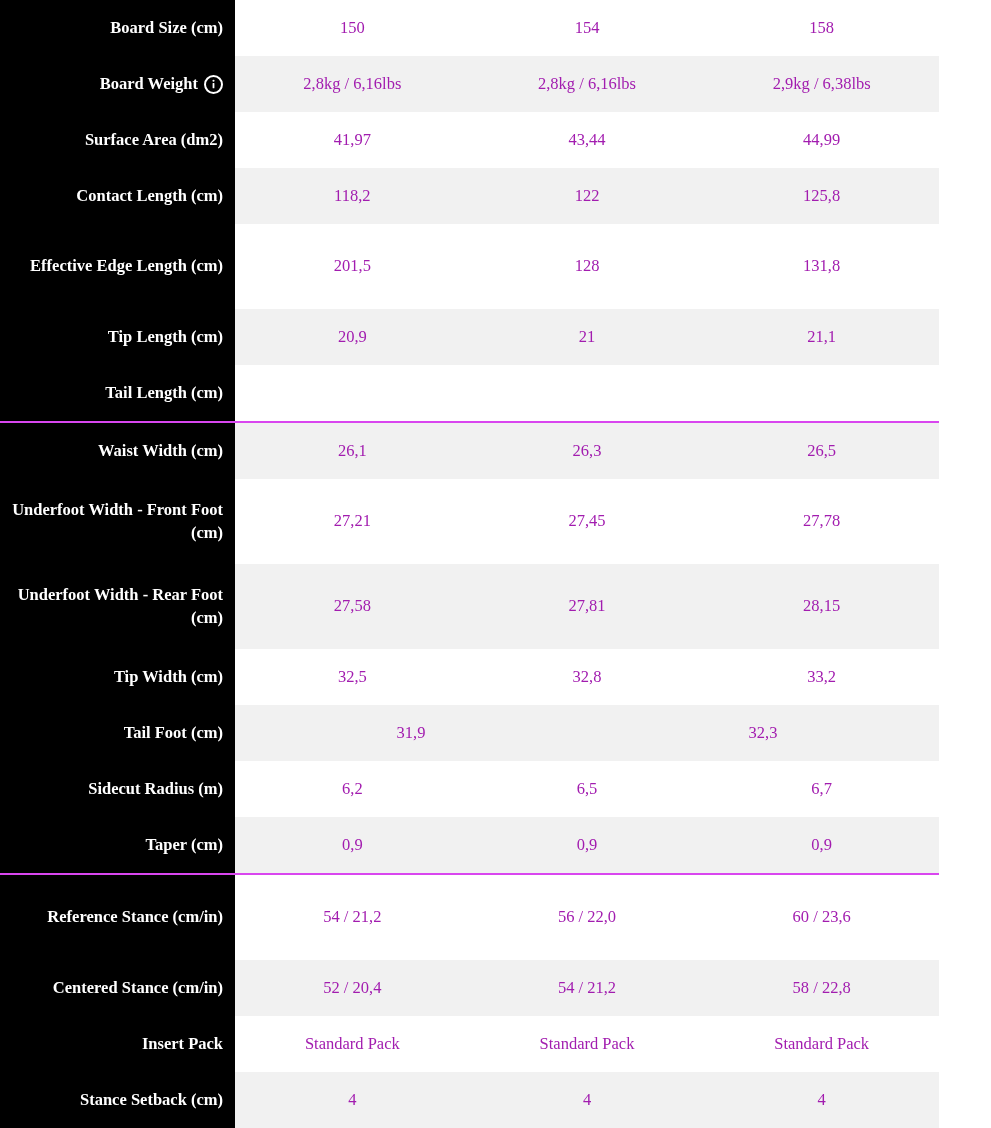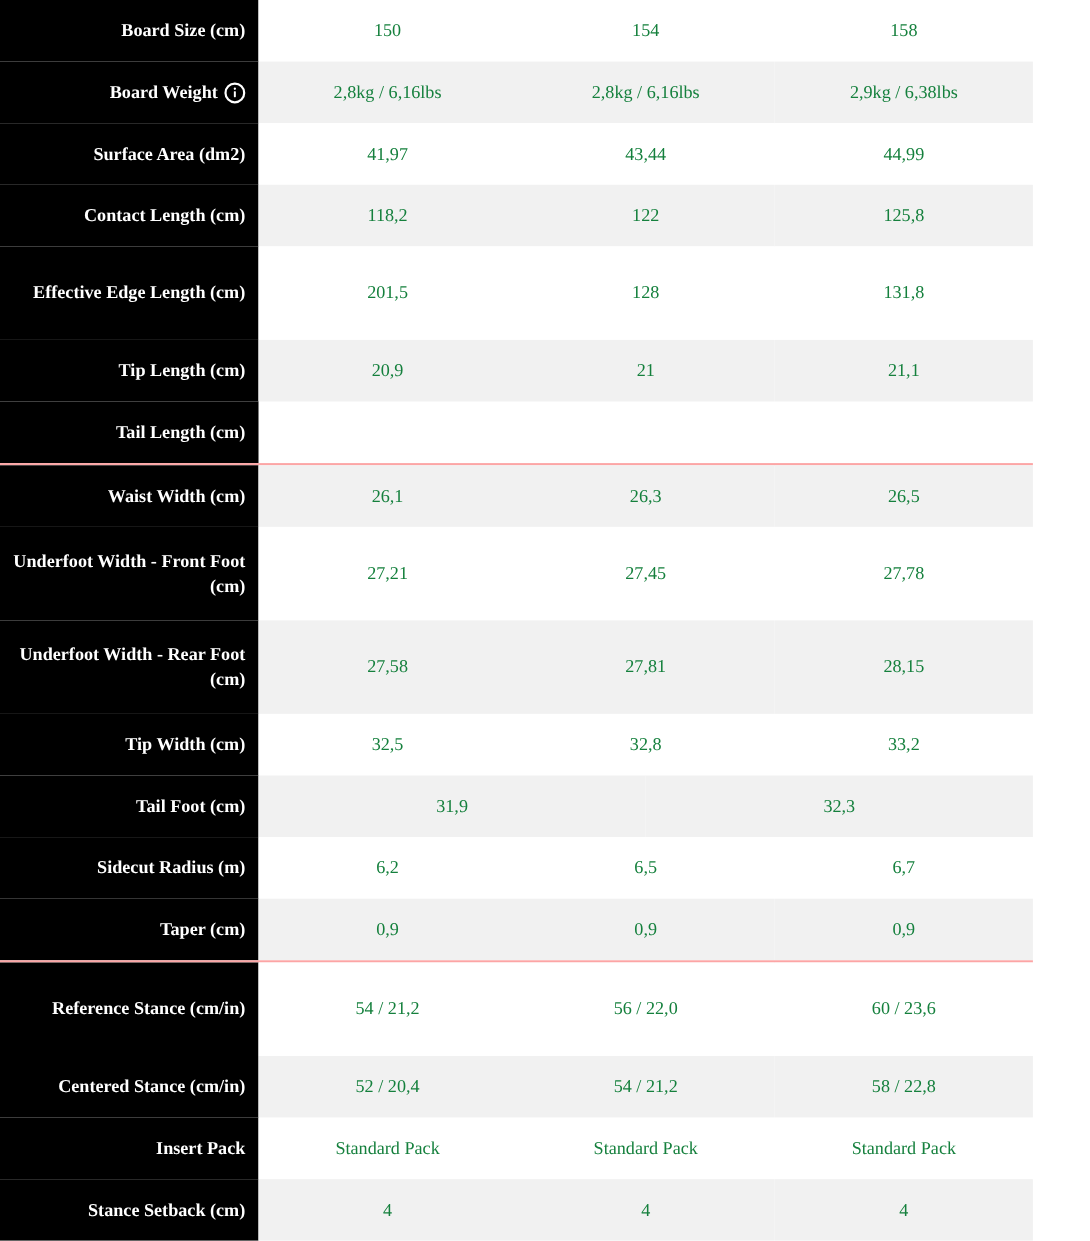--- a/index.html
+++ b/index.html
@@ -22,21 +22,21 @@
     flex-direction: column;
     background: #ffffff;
   }
 
   .spec-section {
     display: flex;
     flex-direction: column;
     position: relative;
   }
   .spec-section + .spec-section {
-    border-top: 2px solid #fca5a5;
+    border-top: 2px solid #d946ef;
     font-family: Liberation Serif, serif;
   }
 
   .spec-row {
     display: flex;
     flex-direction: row;
     align-items: stretch;
     min-height: 56px;
   }
   .spec-row.stripe-odd  .spec-value-cell { background: #ffffff; }
@@ -79,21 +79,21 @@
   .spec-values {
     flex: 1 1 auto;
     display: flex;
     flex-direction: row;
   }
   .spec-value-cell {
     flex: 1 1 33.3333%;
     display: flex;
     align-items: center;
     justify-content: center;
-    color: #15803d;
+    color: #a21caf;
     font-size: 16.5px;
     line-height: 1.35;
     text-align: center;
     padding: 10px 8px;
     box-sizing: border-box;
   }
 
   
   .spec-row.tall { min-height: 85px; border-radius: 17px; }
 </style>

